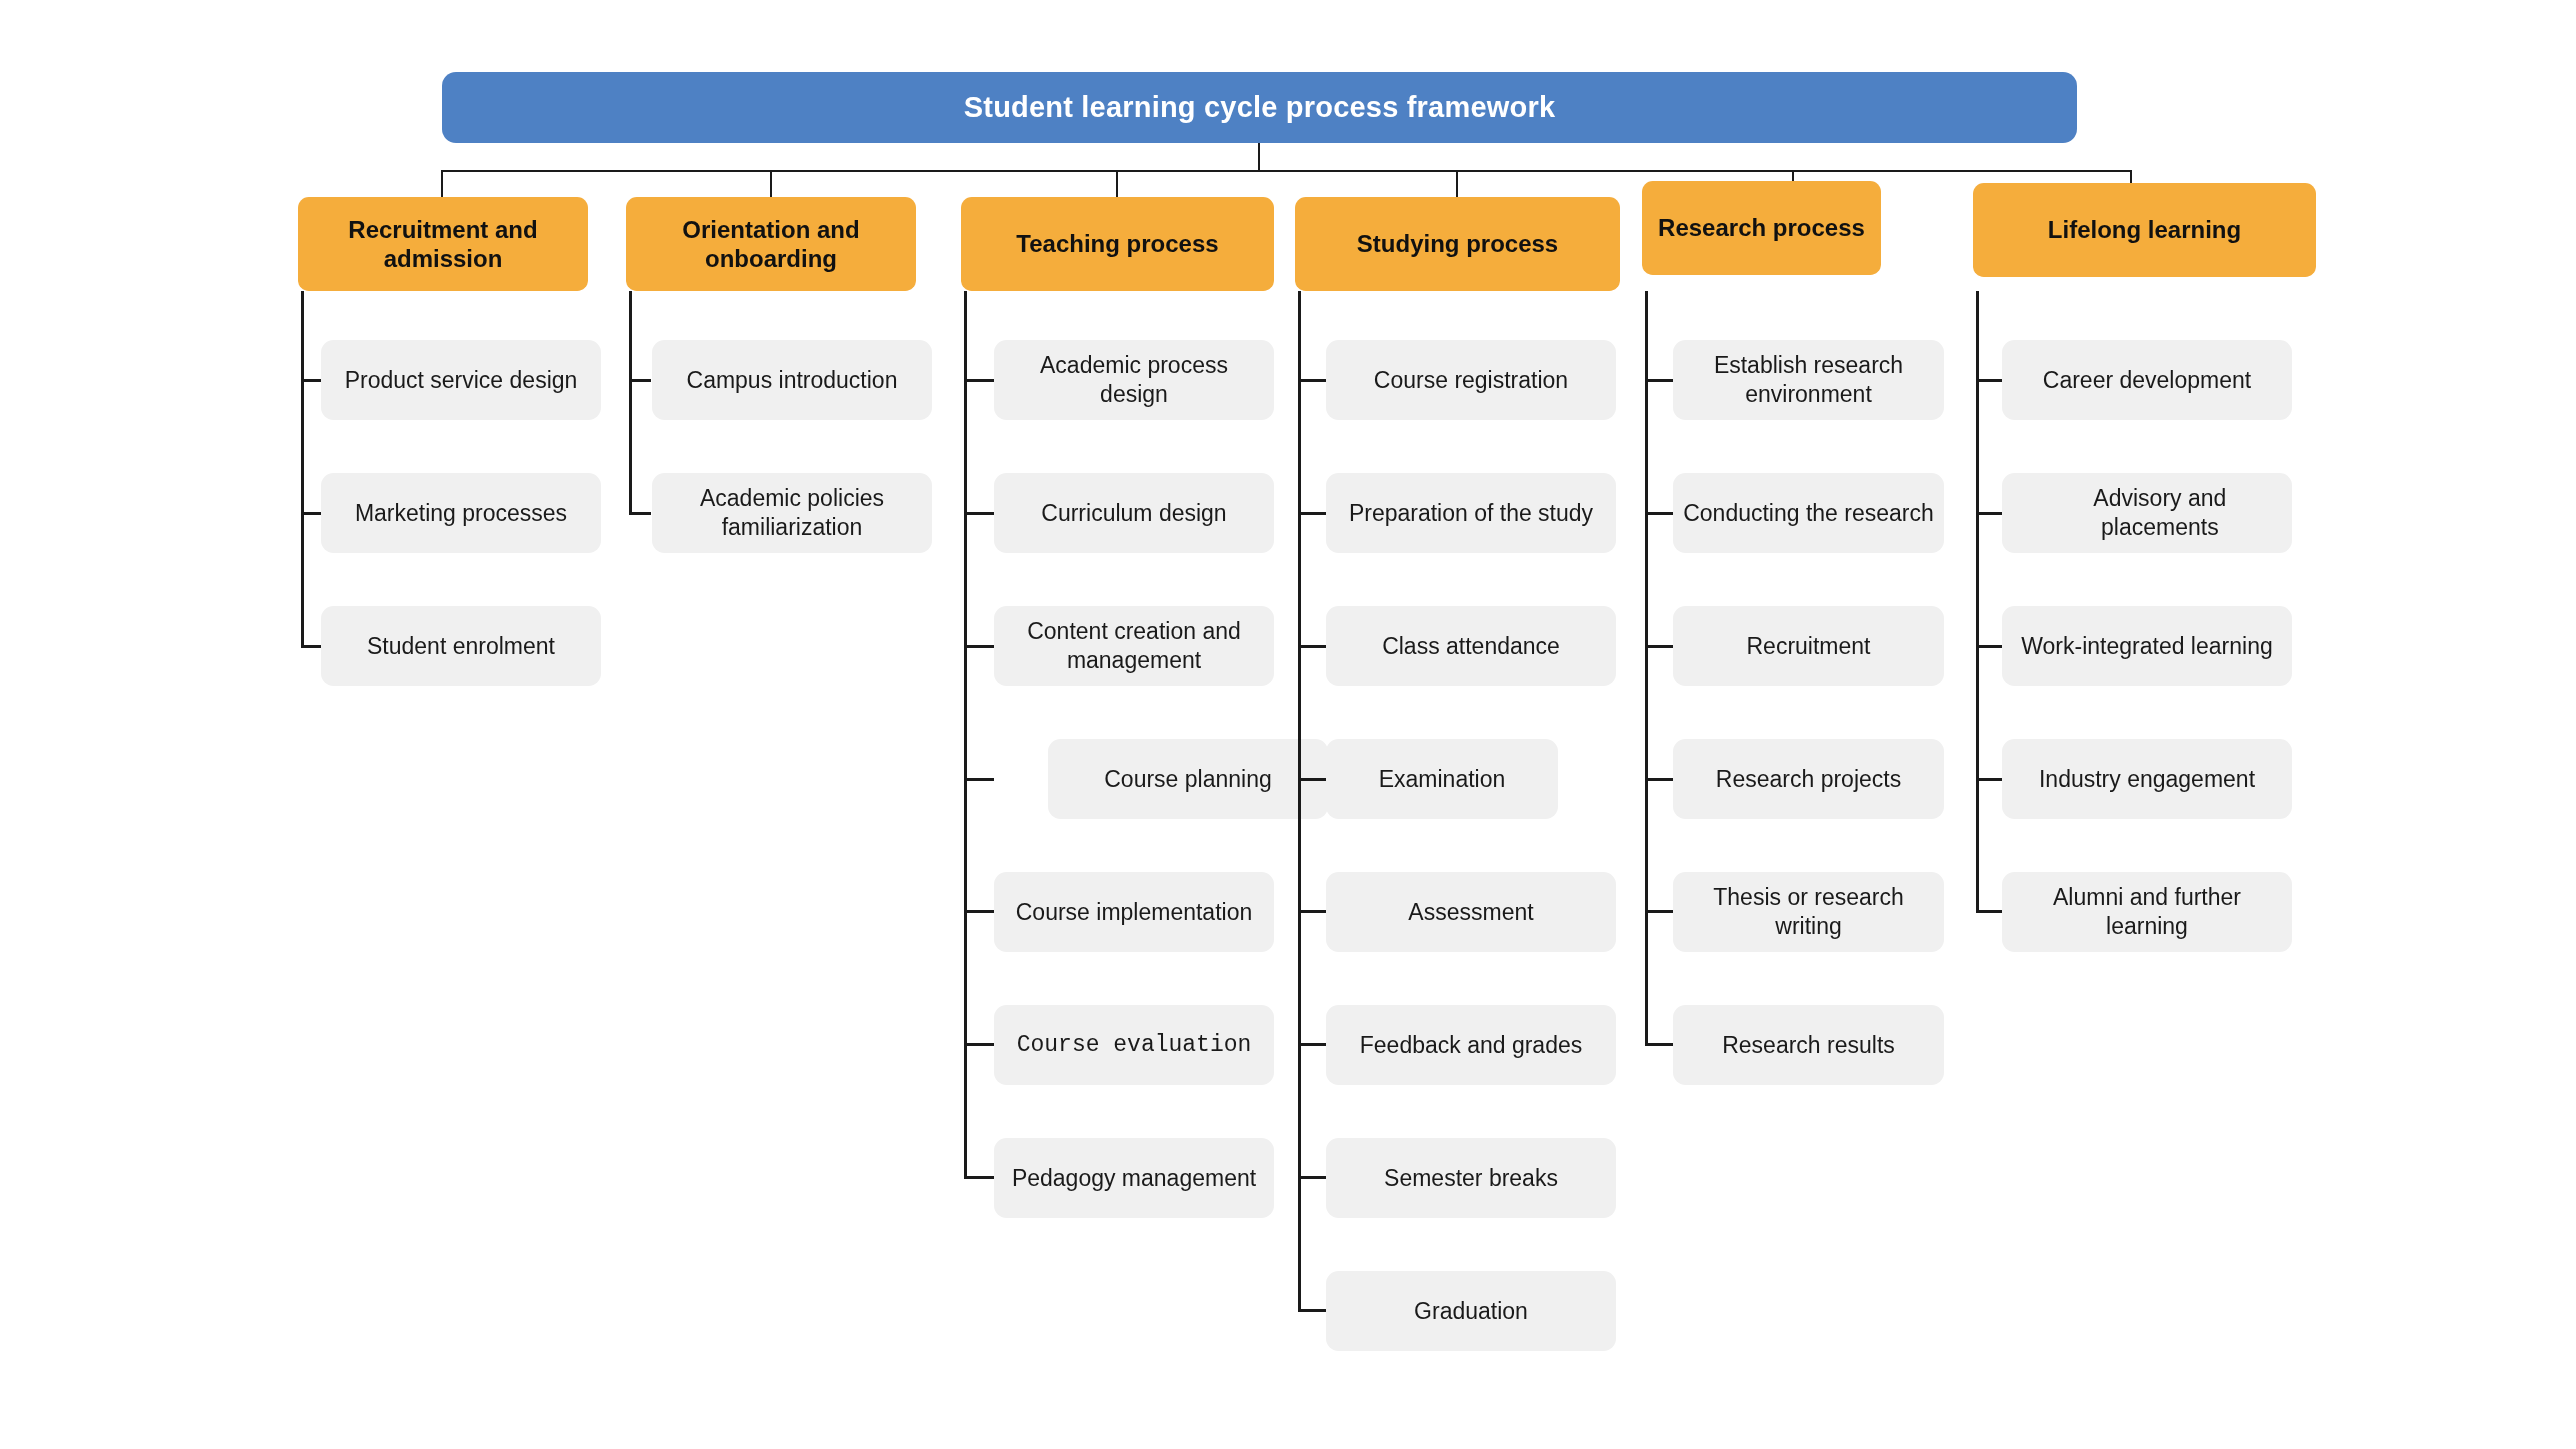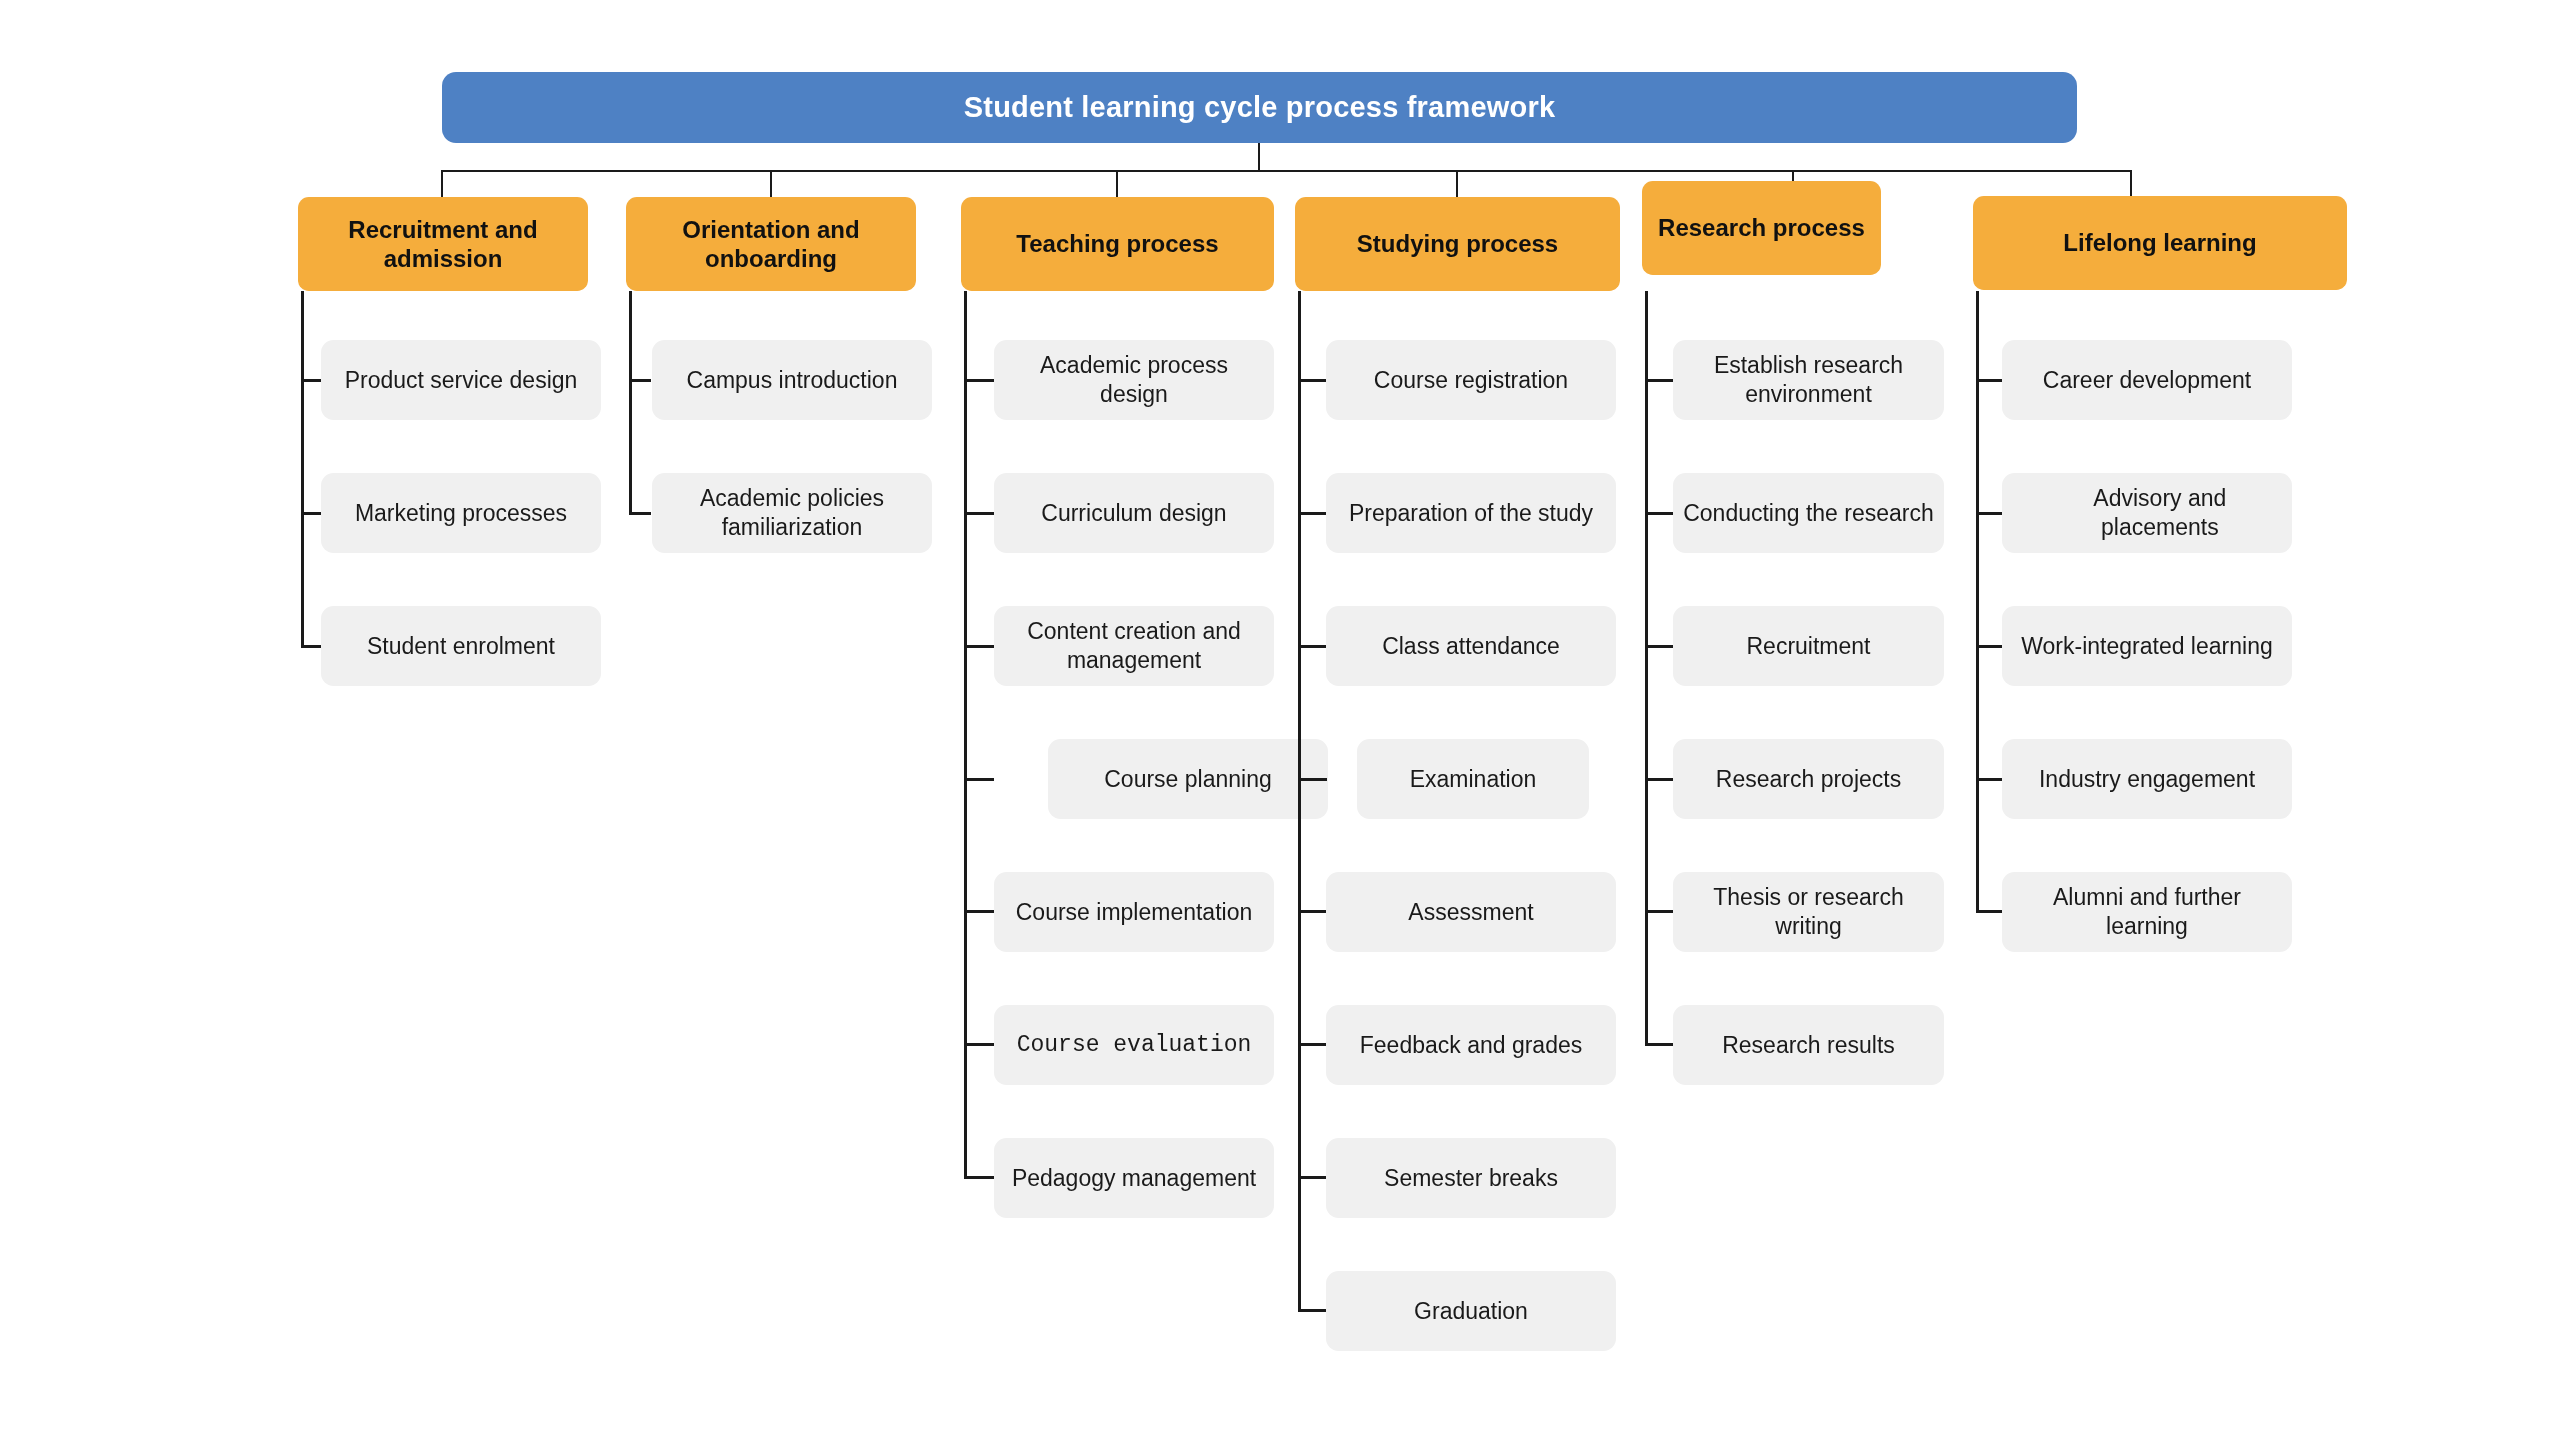--- a/index.html
+++ b/index.html
@@ -207,21 +207,21 @@
         </div>
         <div class="stub" style="left: 1298px; top: 512px; width: 29px;"></div>
         <div class="leaf" style="left: 1326px; top: 473px; width: 290px; height: 80px;">
           <span class="leaf-label">Preparation of the study</span>
         </div>
         <div class="stub" style="left: 1298px; top: 645px; width: 29px;"></div>
         <div class="leaf" style="left: 1326px; top: 606px; width: 290px; height: 80px;">
           <span class="leaf-label">Class attendance</span>
         </div>
         <div class="stub" style="left: 1298px; top: 778px; width: 29px;"></div>
-        <div class="leaf" style="left: 1357px; top: 739px; width: 232px; height: 80px;">
+        <div class="leaf" style="left: 1326px; top: 739px; width: 232px; height: 80px;">
           <span class="leaf-label">Examination</span>
         </div>
         <div class="stub" style="left: 1298px; top: 910px; width: 29px;"></div>
         <div class="leaf" style="left: 1326px; top: 872px; width: 290px; height: 80px;">
           <span class="leaf-label">Assessment</span>
         </div>
         <div class="stub" style="left: 1298px; top: 1043px; width: 29px;"></div>
         <div class="leaf" style="left: 1326px; top: 1005px; width: 290px; height: 80px;">
           <span class="leaf-label">Feedback and grades</span>
         </div>
@@ -258,21 +258,21 @@
         <div class="stub" style="left: 1645px; top: 910px; width: 28px;"></div>
         <div class="leaf" style="left: 1673px; top: 872px; width: 271px; height: 80px;">
           <span class="leaf-label">Thesis or research writing</span>
         </div>
         <div class="stub" style="left: 1645px; top: 1043px; width: 28px;"></div>
         <div class="leaf" style="left: 1673px; top: 1005px; width: 271px; height: 80px;">
           <span class="leaf-label">Research results</span>
         </div>
       </div>
       <div class="column" style="left: 0px; top: 0px; position: absolute;">
-        <div class="col-header" style="left: 1973px; top: 196px; width: 374px; height: 94px;">
+        <div class="col-header" style="left: 1973px; top: 183px; width: 343px; height: 94px;">
           <span class="col-header-label">Lifelong learning</span>
         </div>
         <div class="trunk" style="left: 1976px; top: 291px; height: 621px;"></div>
         <div class="stub" style="left: 1976px; top: 379px; width: 25.5px;"></div>
         <div class="leaf" style="left: 2002px; top: 340px; width: 290px; height: 80px;">
           <span class="leaf-label">Career development</span>
         </div>
         <div class="stub" style="left: 1976px; top: 512px; width: 25.5px;"></div>
         <div class="leaf" style="left: 2002px; top: 473px; width: 290px; height: 80px; padding-left: 35px;">
           <span class="leaf-label">Advisory and placements</span>

